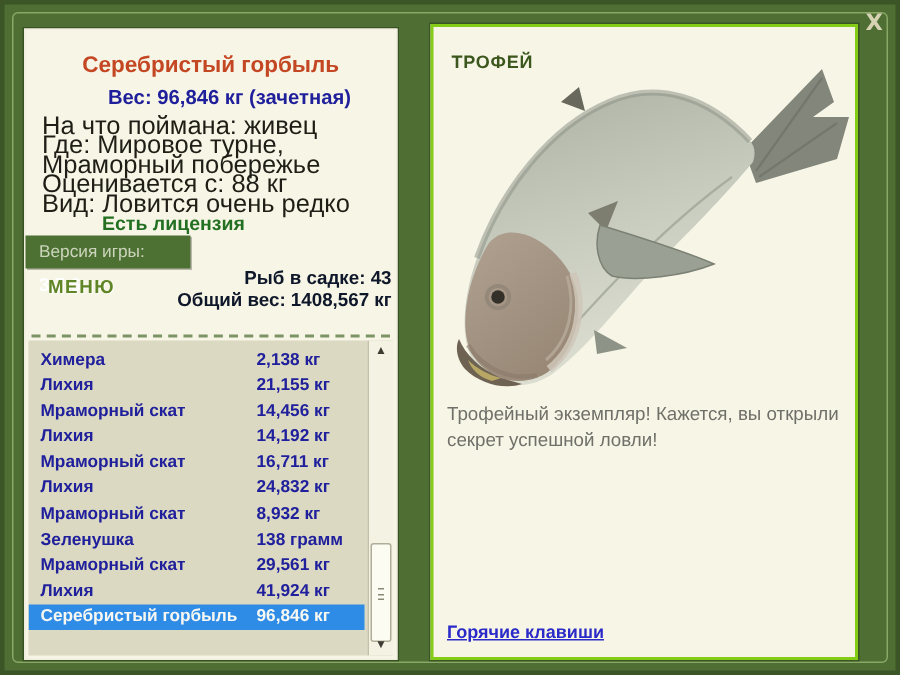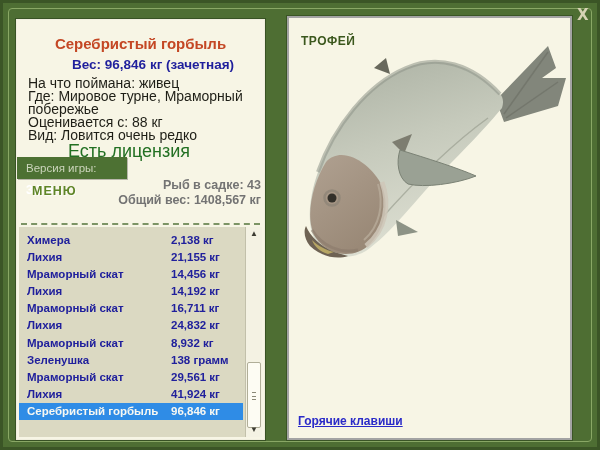--- a/index.html
+++ b/index.html
@@ -22,33 +22,33 @@
   
   .left-panel{
     position:absolute;left:13px;top:16px;width:249px;height:421px;
     background:var(--cream);border:1px solid #f0eede;
     box-shadow:0 0 0 1px rgba(30,48,18,.45);
   }
   .fish-title{position:absolute;top:15px;left:0;width:100%;text-align:center;
     color:var(--title-red);font-weight:bold;font-size:15px;}
   .weight-line{position:absolute;top:37px;left:11px;color:var(--navy);
     font-weight:bold;font-size:13.5px;padding-left:44px;}
-  .info-lines{position:absolute;top:57px;left:11px;font-size:14px;
+  .info-lines{position:absolute;top:57px;left:11px;font-size:17px;
     color:#1e1e16;line-height:13px;}
   .license{position:absolute;top:121px;left:11px;color:var(--license-green);
-    font-weight:normal;font-size:18px;padding-left:40px;}
+    font-weight:bold;font-size:13px;padding-left:40px;}
   .version-badge{position:absolute;top:137px;left:0;width:110px;height:22px;
     background:var(--badge-green);color:#ccd5bc;font-size:11.5px;
     line-height:22px;padding-left:9px;box-shadow:1px 1px 0 rgba(0,0,0,.25);}
   .version-badge b{color:#ffffff;font-size:12.5px;}
   .menu-label{position:absolute;top:164px;left:15px;color:var(--menu-green);
     font-weight:bold;font-size:12.5px;letter-spacing:1px;
     text-shadow:1px 1px 0 rgba(255,255,255,.7);cursor:pointer;text-align:right;}
   .counts{position:absolute;top:158px;right:3px;text-align:right;
-    font-weight:bold;font-size:12.5px;color:#737373;line-height:14.5px;}
+    font-weight:bold;font-size:12.5px;color:#0f172a;line-height:14.5px;}
   .dashed-sep{position:absolute;top:203px;left:4px;right:4px;height:0;
     border-top:2px dashed #5e7d46;opacity:.8;}
   .catch-list{position:absolute;top:207px;left:2px;right:2px;bottom:2px;
     background:var(--list-bg);padding:5px 19px 4px 0;overflow:hidden;}
   .catch-row{position:relative;height:17.1px;line-height:17px;
     font-size:11.5px;font-weight:bold;color:#20209c;cursor:pointer;
     padding-left:8px;white-space:nowrap;}
   .catch-row .w{position:absolute;left:152px;top:0;}
   .catch-row.selected{background:var(--highlight-blue);color:#f8f8f2;}
   
@@ -59,21 +59,21 @@
   .scroll-btn.up{top:0;} .scroll-btn.down{bottom:0;}
   .scroll-thumb{position:absolute;left:1px;right:1px;top:135px;height:66px;
     background:#fdfcf3;border:1px solid #b0ae98;border-radius:2px;cursor:grab;}
   .thumb-grip{position:absolute;left:4px;right:4px;top:29px;height:8px;
     border-top:1px solid #8a8876;border-bottom:1px solid #8a8876;}
   .thumb-grip::after{content:"";position:absolute;left:0;right:0;top:3px;
     border-top:1px solid #8a8876;}
   
   .right-panel{
     position:absolute;left:284px;top:13px;width:285px;height:424px;
-    background:var(--cream);border:2px solid #a3a3a3;
+    background:var(--cream);border:2px solid #84cc16;
     box-shadow:0 0 0 1px rgba(30,48,18,.4);
   }
   .trophy-label{position:absolute;top:16px;left:12px;color:#3b571d;
     font-weight:bold;font-size:12px;letter-spacing:.5px;}
   .fish-svg{position:absolute;left:3px;top:16px;width:276px;height:232px;}
   .trophy-caption{position:absolute;top:250px;left:9px;width:266px;
     font-size:12.5px;color:#70706a;line-height:17px;}
   .hotkeys-link{position:absolute;left:9px;bottom:10px;font-size:12px;
     font-weight:bold;color:var(--link-blue);text-decoration:underline;cursor:pointer;}
   
@@ -202,16 +202,17 @@
     <path d="M 86,150 C 92,170 88,192 72,206" stroke="#b8ab9a" stroke-width="2" fill="none" opacity="0.8"></path>
 
     <circle cx="40" cy="164" r="7.5" fill="none" stroke="#93887a" stroke-width="2.5"></circle>
     <circle cx="40" cy="164" r="4.5" fill="#33302a"></circle>
 
     <path d="M 14,192 C 18,202 28,212 42,218 L 56,222 C 44,226 28,222 18,212 C 13,206 11,198 14,192 Z" fill="#6e6253"></path>
     <path d="M 20,206 C 26,212 34,216 42,218 L 36,220 C 28,218 22,212 20,206 Z" fill="#bfae66" opacity="0.9"></path>
     <path d="M 20,196 C 30,212 48,220 66,216" stroke="#8a7a6a" stroke-width="3" fill="none" opacity="0.6"></path>
   </svg>
 
+  <div class="trophy-caption">Трофейный экземпляр! Кажется, вы открыли секрет успешной ловли!</div>
   <div class="hotkeys-link">Горячие клавиши</div>
 </div>
 
 <div class="close-x">X</div>
 
 </body></html>

